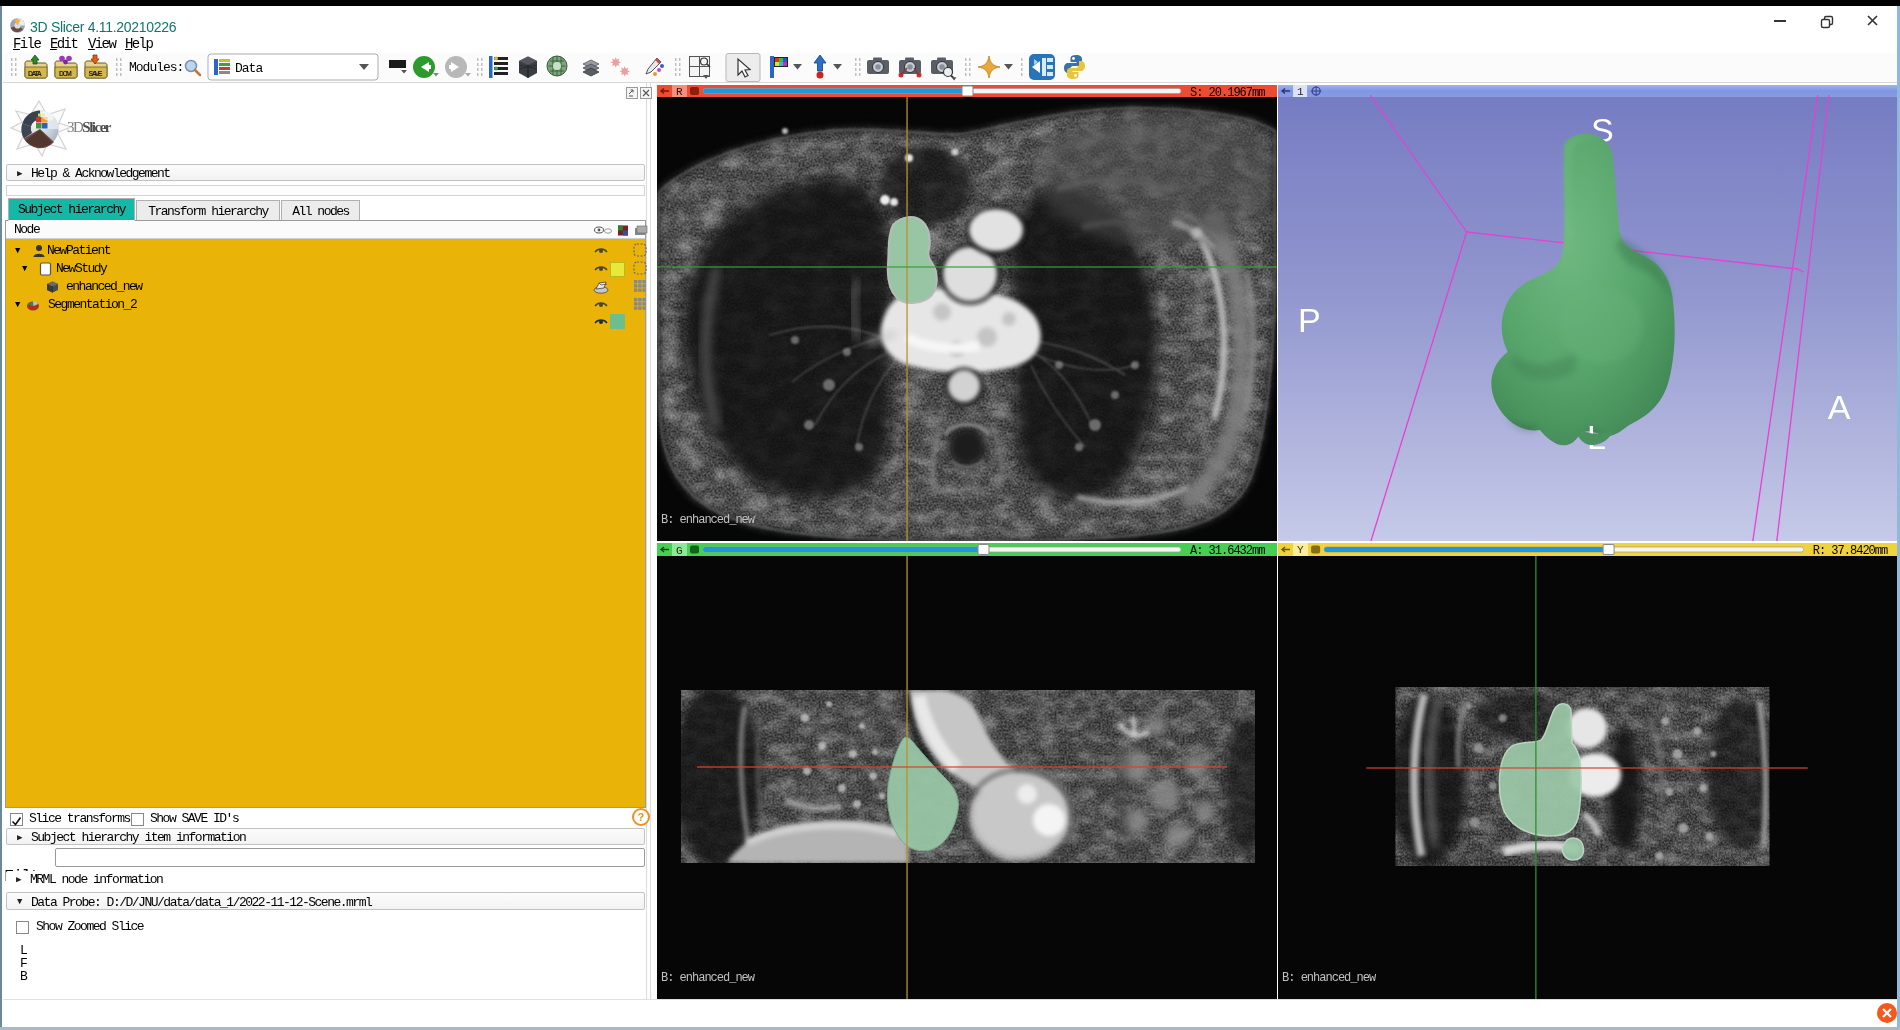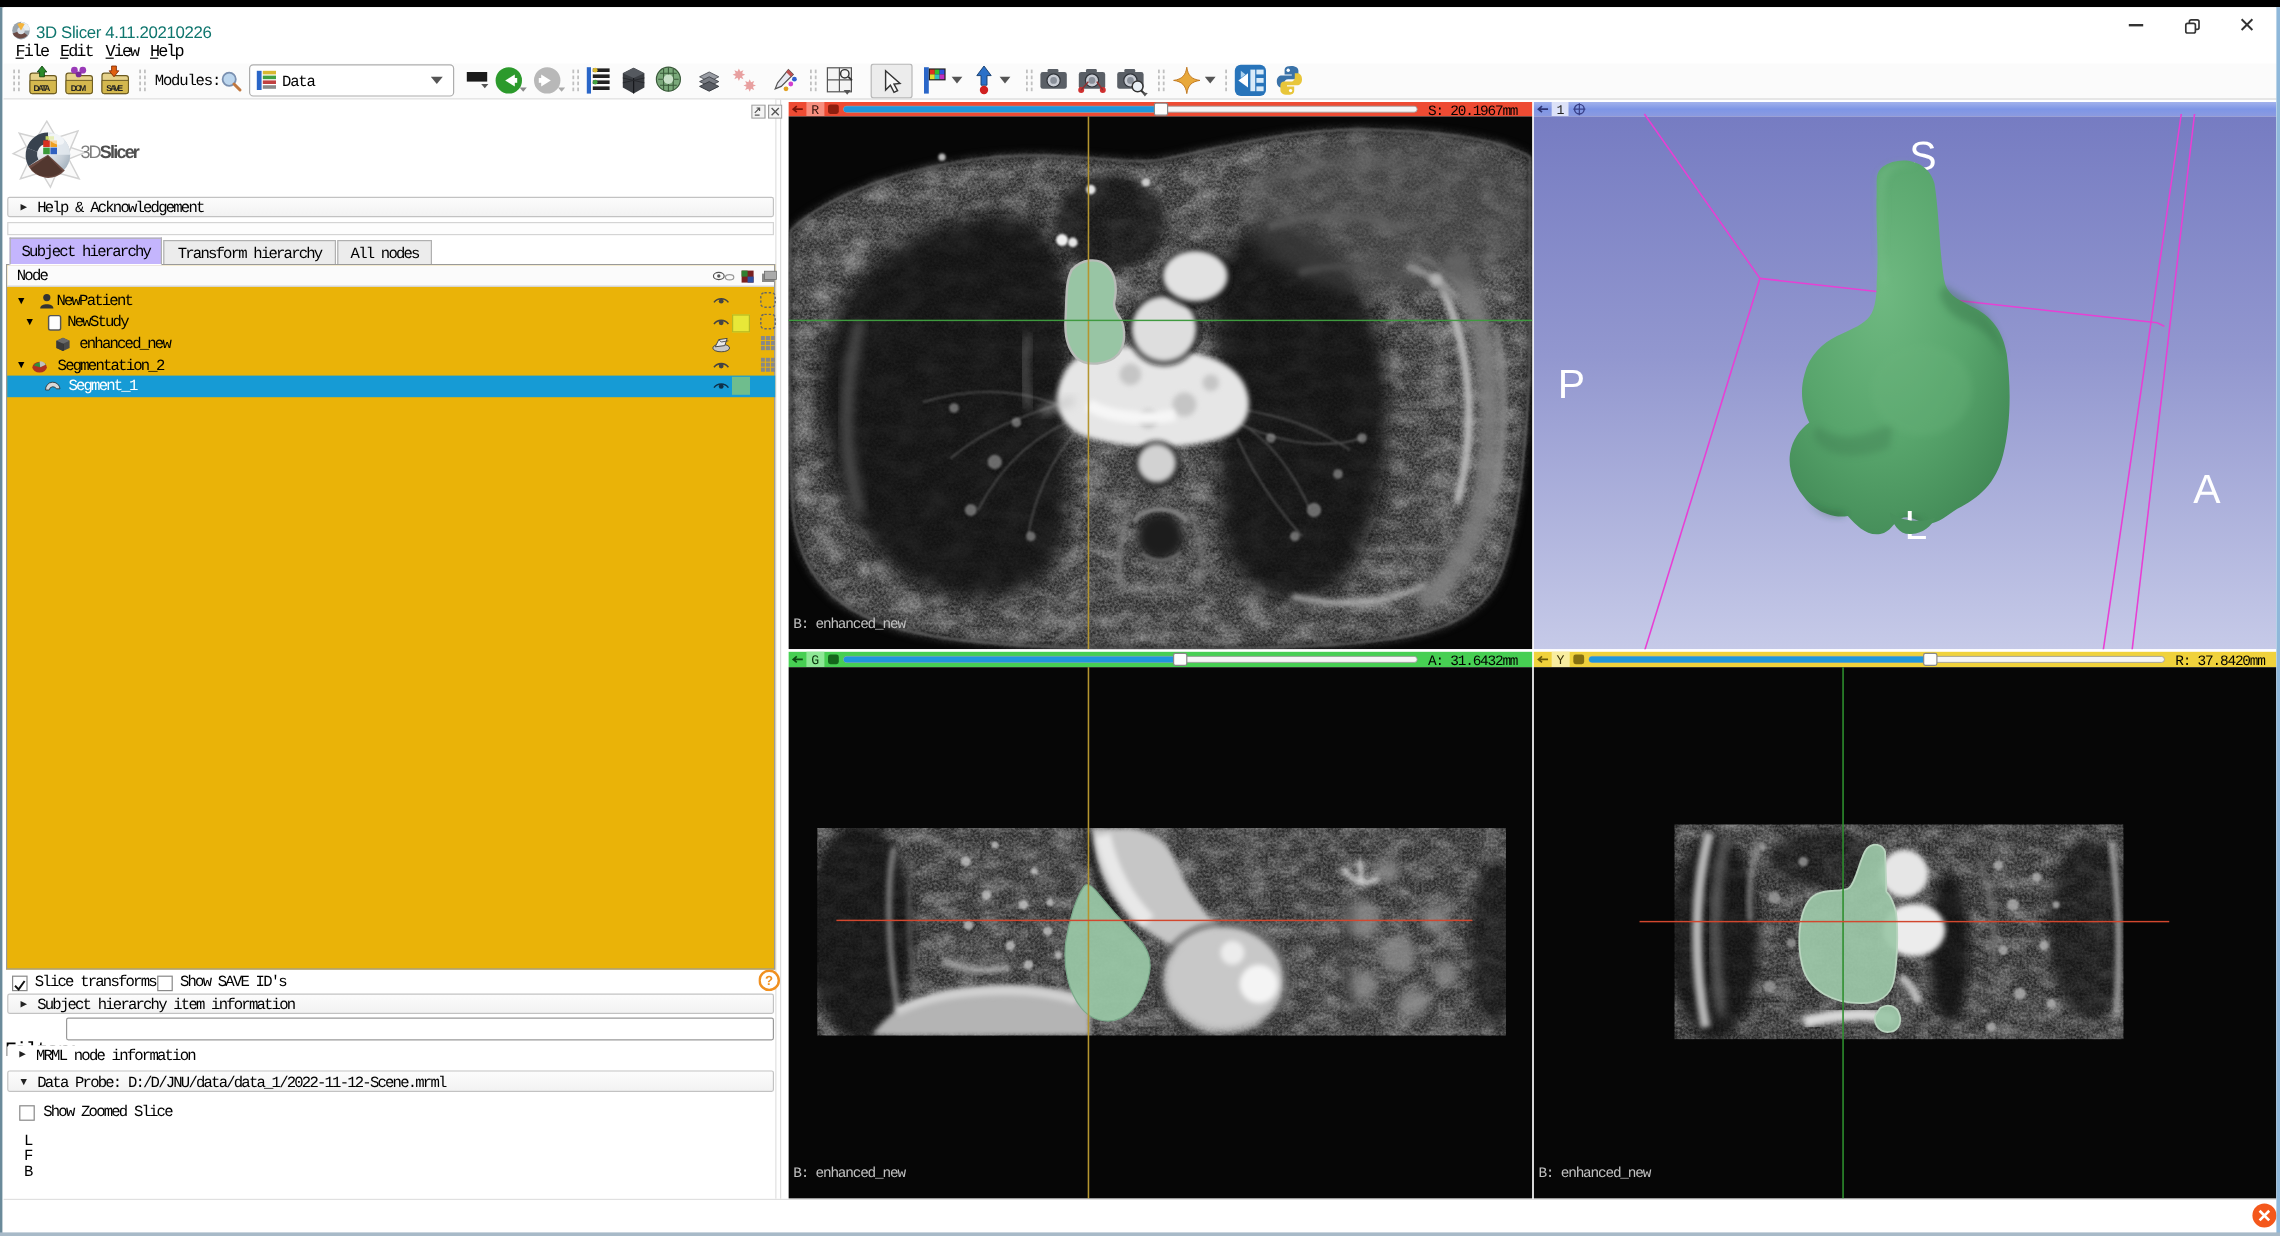--- a/index.html
+++ b/index.html
@@ -265,29 +265,29 @@
     <path d="M31,10.5 A18.5,18.5 0 0 1 49.5,29 L31,29 Z" fill="#e4eaf0" opacity="0.85"></path>
     <g>
       <rect x="27" y="17" width="5.5" height="5.5" fill="#d83020"></rect>
         <rect x="33" y="17" width="5.5" height="5.5" fill="#f0a020"></rect>
       <rect x="27" y="23" width="5.5" height="5.5" fill="#3a9a3a"></rect>
         <rect x="33" y="23" width="5.5" height="5.5" fill="#3060c0"></rect>
       <rect x="29" y="13.5" width="7" height="3" fill="#c8d860"></rect>
     </g>
     <ellipse cx="38" cy="16" rx="7" ry="4" fill="#fff" opacity="0.55" transform="rotate(25 38 16)"></ellipse>
   </svg>
-  <div class="abs" style="left:64px;top:36px;font-size:15px;color:#7e7e7e;font-family:Liberation Sans, sans-serif">3D<b style="color:#4e4e4e">Slicer</b></div>
+  <div class="abs" style="left:64px;top:36px;font-size:15px;color:#7e7e7e;font-family:Liberation Serif, serif">3D<b style="color:#4e4e4e">Slicer</b></div>
 
   <div class="hdrbox" style="top:81px;height:17px">
     <span style="position:absolute;left:10px;top:3px;font-size:9px;color:#222">▶</span>
     <span style="position:absolute;left:24px;top:1px">Help &amp; Acknowledgement</span>
   </div>
   <div class="abs" style="left:3px;top:102px;width:639px;height:11px;background:#fdfdfd;border:1px solid #d4d4d4"></div>
 
-  <div class="tab" style="left:5px;width:127px;background:#c4b5fd;border-bottom:1px solid #fff;top:115px;z-index:2">Subject hierarchy</div>
+  <div class="tab" style="left:5px;width:127px;background:#14b8a6;border-bottom:1px solid #fff;top:115px;z-index:2">Subject hierarchy</div>
   <div class="tab" style="left:133px;width:144px;top:117px;height:21px">Transform hierarchy</div>
   <div class="tab" style="left:278px;width:79px;top:117px;height:21px">All nodes</div>
 
   <div class="abs" style="left:2px;top:137px;width:641px;height:588px;background:#eab308;border:1px solid #9a9a9a">
     <div class="abs" style="left:0;top:0;width:639px;height:18px;background:#fbfbfb;border-bottom:1px solid #d0d0d0">
       <span style="position:absolute;left:8px;top:1px;font-size:13px">Node</span>
       <svg class="abs" style="left:588px;top:4px" width="55" height="11" viewBox="0 0 55 11">
         <ellipse cx="5" cy="5" rx="4.5" ry="3" fill="none" stroke="#555" stroke-width="1"></ellipse>
           <circle cx="5" cy="5" r="1.4" fill="#555"></circle>
         <ellipse cx="14" cy="6" rx="3.5" ry="2.2" fill="none" stroke="#999" stroke-width="1"></ellipse>
@@ -326,26 +326,20 @@
     <span style="position:absolute;left:60px;top:1px">enhanced_new</span>
   </div>
   <div class="tree-row" style="top:213px;left:3px">
     <span style="position:absolute;left:9px;top:4px;font-size:9px">▼</span>
     <svg class="abs" style="left:20px;top:2px" width="15" height="14" viewBox="0 0 15 14">
       <ellipse cx="7" cy="8" rx="6" ry="4.5" fill="#b03020"></ellipse>
       <path d="M2,6.5 A6.5,5 0 0 1 12.5,5.5 L7.5,8 Z" fill="#2f8f3f"></path>
       <path d="M7,3 A5,4 0 0 1 12,6 L7.5,8 Z" fill="#c0c0c0"></path>
     </svg>
     <span style="position:absolute;left:42px;top:1px">Segmentation_2</span>
-  </div>
-  <div class="tree-row" style="top:230px;left:3px;background:#169bd5;color:#fff;height:18px">
-    <svg class="abs" style="left:31px;top:3px" width="14" height="13" viewBox="0 0 14 13">
-      <path d="M1,9 A6,6 0 0 1 13,8 L10,8 A3.2,3.2 0 0 0 4,9 Z" fill="#d8d8d8" stroke="#333" stroke-width="0.7"></path>
-    </svg>
-    <span style="position:absolute;left:51px;top:1px">Segment_1</span>
   </div>
 
   <svg class="abs" style="left:591px;top:162px" width="14" height="10" viewBox="0 0 14 10">
       <path d="M1,7 C4,3 10,3 13,7" fill="none" stroke="#444" stroke-width="1.3"></path>
       <circle cx="7" cy="6" r="2" fill="#444"></circle>
     </svg>
   <svg class="abs" style="left:630px;top:160px" width="14" height="14" viewBox="0 0 14 14">
       <g stroke="#666" stroke-width="1.2" fill="none" stroke-dasharray="2 1.6">
         <rect x="1" y="1" width="12" height="12" rx="3"></rect>
       </g>

